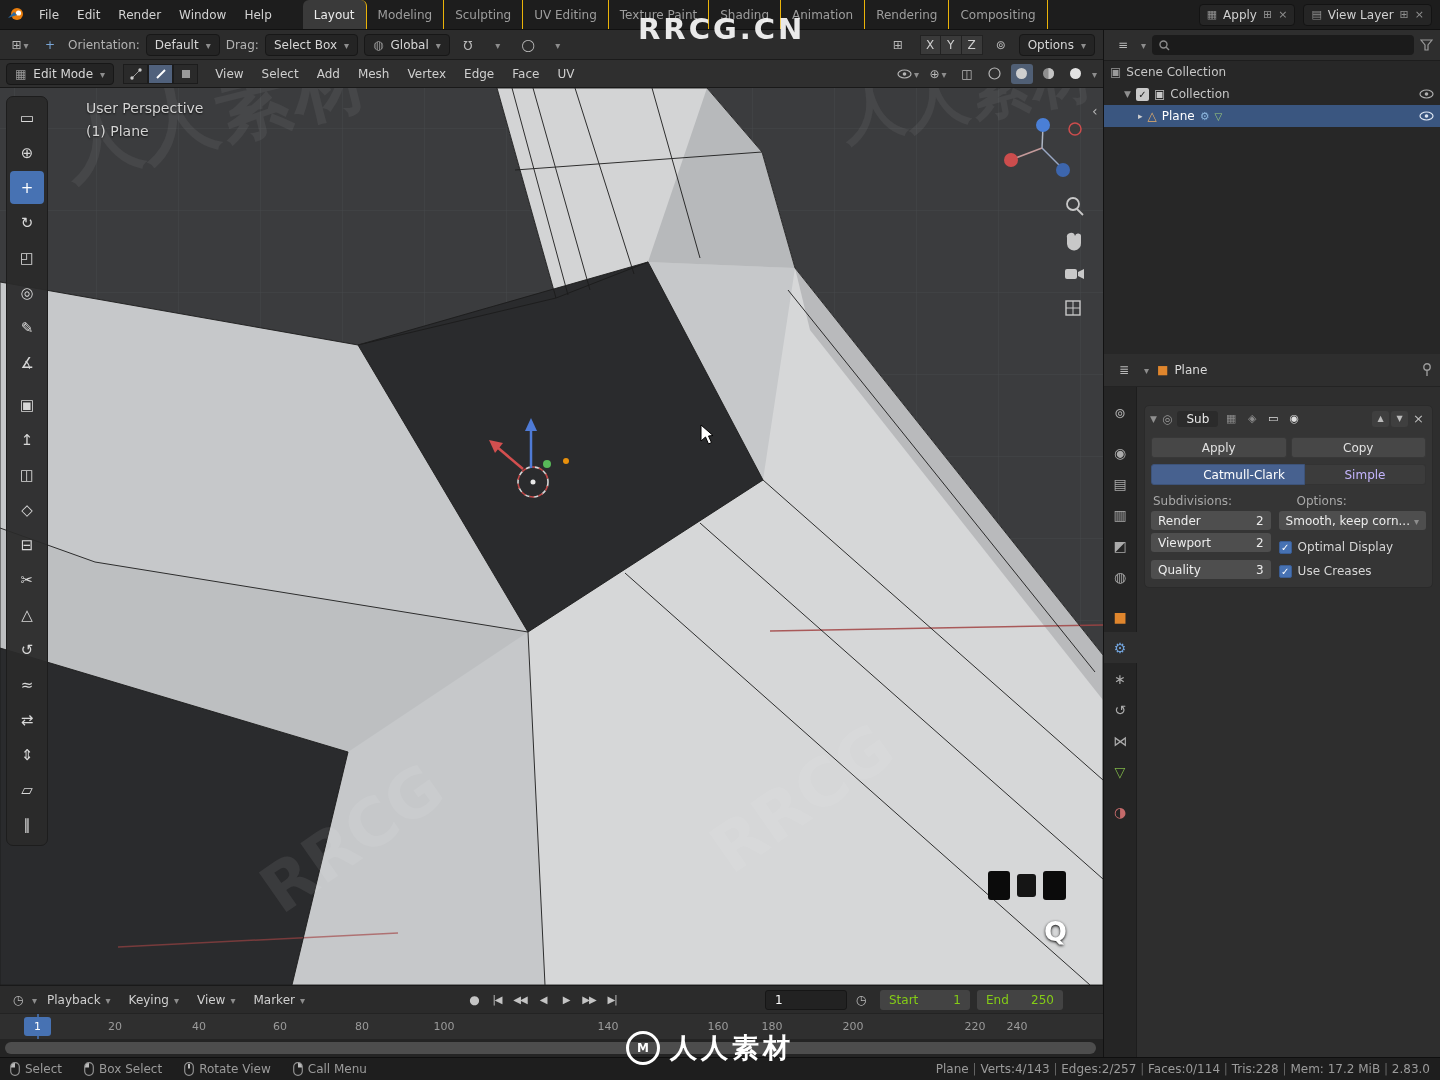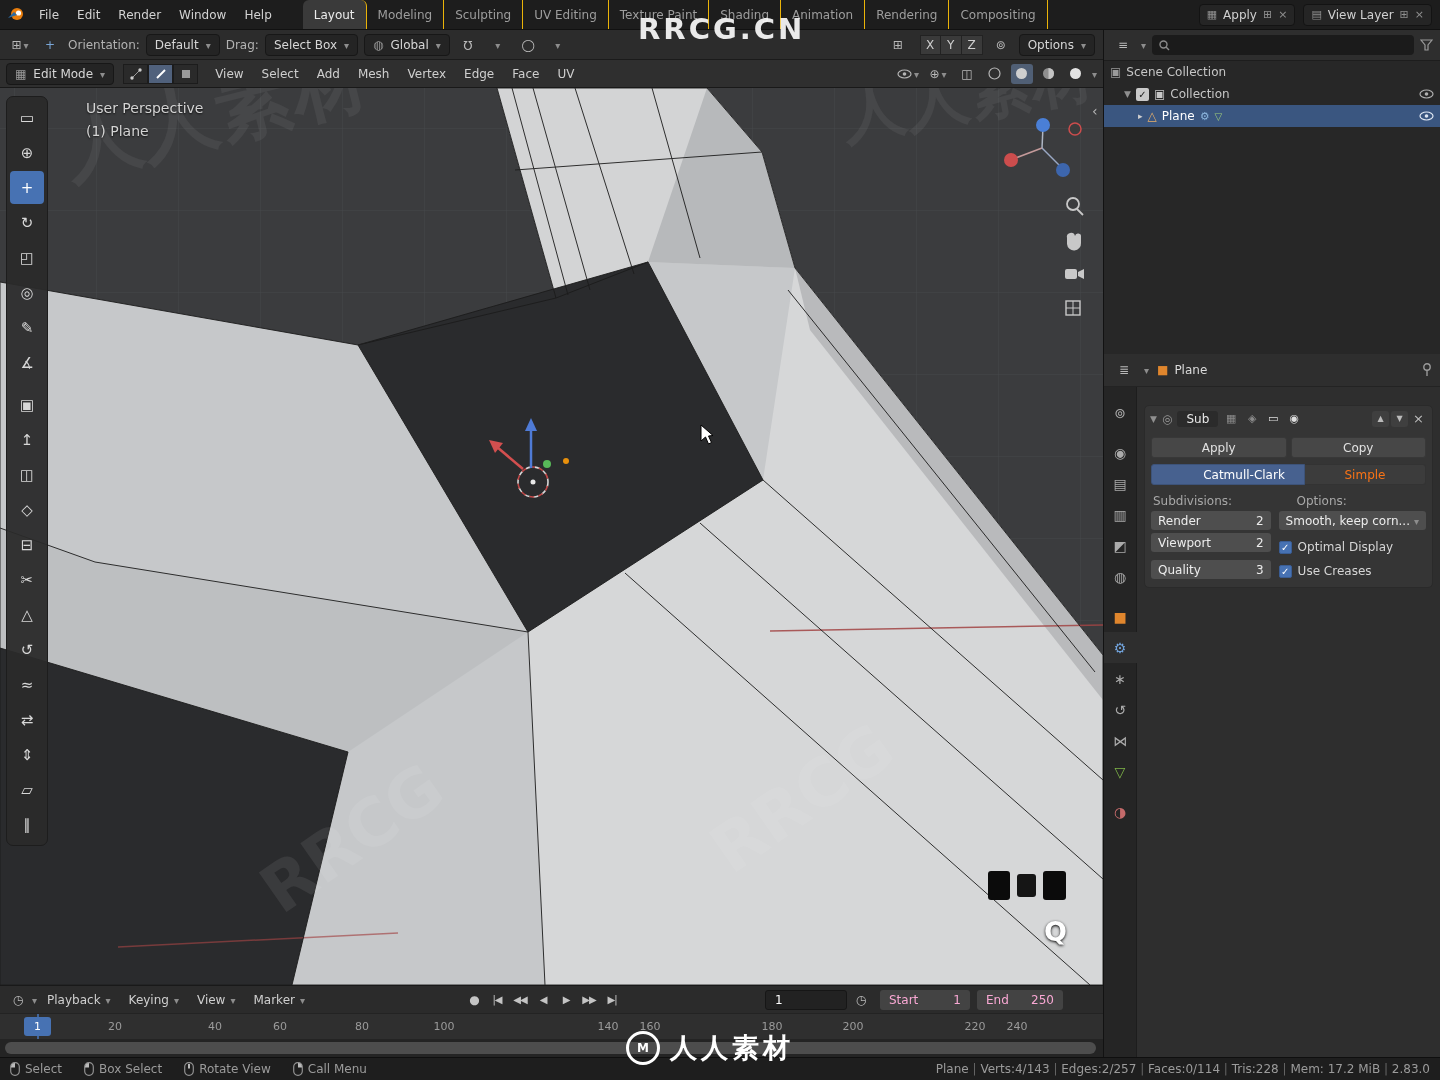--- a/index.html
+++ b/index.html
@@ -129,21 +129,21 @@
   .mpi.on { color:#dedede; }
   .mp-ctrl { margin-left:auto; display:flex; gap:2px; align-items:center; }
   .mctl { width:17px; height:16px; background:#3f3f3f; border-radius:3px; display:flex;
           align-items:center; justify-content:center; font-size:8px; color:#bbb; }
   .mclose { color:#bdbdbd; padding:0 3px; font-size:13px; }
   .mp-row { display:flex; gap:4px; margin:6px 6px 0; }
   .btn { flex:1; height:21px; background:#474747; border:1px solid #383838; border-radius:3px;
          display:flex; align-items:center; justify-content:center; color:#e0e0e0; }
   .segrow { display:flex; margin:6px 6px 0; }
   .seg { flex:1; height:21px; background:#3c3c3c; border:1px solid #333; display:flex;
-         align-items:center; justify-content:center; color:#f97316; }
+         align-items:center; justify-content:center; color:#c4b5fd; }
   .seg.first { border-radius:3px 0 0 3px;padding-left:32px; }
   .seg.last { border-radius:0 3px 3px 0; border-left:none; }
   .seg.active { background:#47618f; border-color:#3d5379; color:#fff; }
   .mp-labels { display:flex; margin:9px 6px 3px; color:#a8a8a8; }
   .mp-label-l { width:50%; padding-left:2px; }
   .mp-label-r { width:50%; padding-left:8px; }
   .mp-cols { display:flex; gap:8px; margin:0 6px; align-items:flex-start; }
   .mp-col { flex:1; display:flex; flex-direction:column; gap:3px; }
   .nf { height:19px; background:#4e4e4e; border-radius:3px; display:flex; align-items:center;
         padding:0 7px; color:#ececec; }
@@ -160,21 +160,21 @@
   .timeline { position:absolute; left:0; top:985px; width:1103px; height:72px; background:#2b2b2b;
               border-top:1px solid #191919; z-index:5; }
   .tl-head { height:27px; display:flex; align-items:center; gap:2px; padding:0 6px; }
   .tl-menu { padding:0 8px; display:flex; gap:5px; align-items:center; color:#cfcfcf; }
   .transport { display:flex; gap:1px; margin-left:148px; align-items:center; }
   .tp { min-width:22px; height:20px; display:flex; align-items:center; justify-content:center;
         color:#c4c4c4; font-size:10px; letter-spacing:-1px; padding:0 1px; }
   .framefield { margin-left:auto; width:82px; height:20px; background:#222; border:1px solid #161616;
                 border-radius:3px; color:#fff; display:flex; align-items:center; padding:0 9px; }
   .rangefield { height:20px; background:#434343; border-radius:3px; display:flex; align-items:center;
-                padding:0 9px; gap:12px; color:#f9a8d4; margin-left:5px; }
+                padding:0 9px; gap:12px; color:#84cc16; margin-left:5px; }
   .rangefield .rv { margin-left:auto; }
   .rf-start { width:90px; } .rf-end { width:86px; margin-right:34px; }
   .tl-ruler { position:relative; height:26px; background:#2f2f2f; border-top:1px solid #232323; }
   .tick { position:absolute; top:6px; transform:translateX(-50%); color:#9a9a9a; font-size:11px; }
   .fline { position:absolute; left:37px; top:0; width:2px; height:26px; background:#4772b3; opacity:.8; }
   .fbadge { position:absolute; left:24px; top:3px; width:27px; height:19px; background:#4772b3;
             border-radius:3px; color:#fff; display:flex; align-items:center; justify-content:center;
             font-size:11px; }
   .tl-scroll { position:relative; height:18px; background:#242424; }
   .handle { position:absolute; left:5px; right:7px; top:3px; height:12px; background:#4d4d4d;
@@ -651,27 +651,27 @@
       </div>
       <div class="rangefield rf-end">
         <span>End</span>
         <span class="rv">250</span>
       </div>
     </div>
     <div class="tl-ruler">
       <span class="fline"></span>
       <span class="fbadge">1</span>
       <span class="tick" style="left:115px;">20</span>
-      <span class="tick" style="left:215px;">40</span>
+      <span class="tick" style="left:199px;">40</span>
       <span class="tick" style="left:280px;">60</span>
       <span class="tick" style="left:362px;">80</span>
       <span class="tick" style="left:444px;">100</span>
       <span class="tick" style="left:526px;margin-top:20px;">120</span>
       <span class="tick" style="left:608px;">140</span>
-      <span class="tick" style="left:650px;">160</span>
+      <span class="tick" style="left:718px;">160</span>
       <span class="tick" style="left:772px;">180</span>
       <span class="tick" style="left:853px;">200</span>
       <span class="tick" style="left:935px;margin-left:40px;">220</span>
       <span class="tick" style="left:1017px;">240</span>
     </div>
     <div class="tl-scroll">
       <span class="handle"></span>
     </div>
   </div>
 

